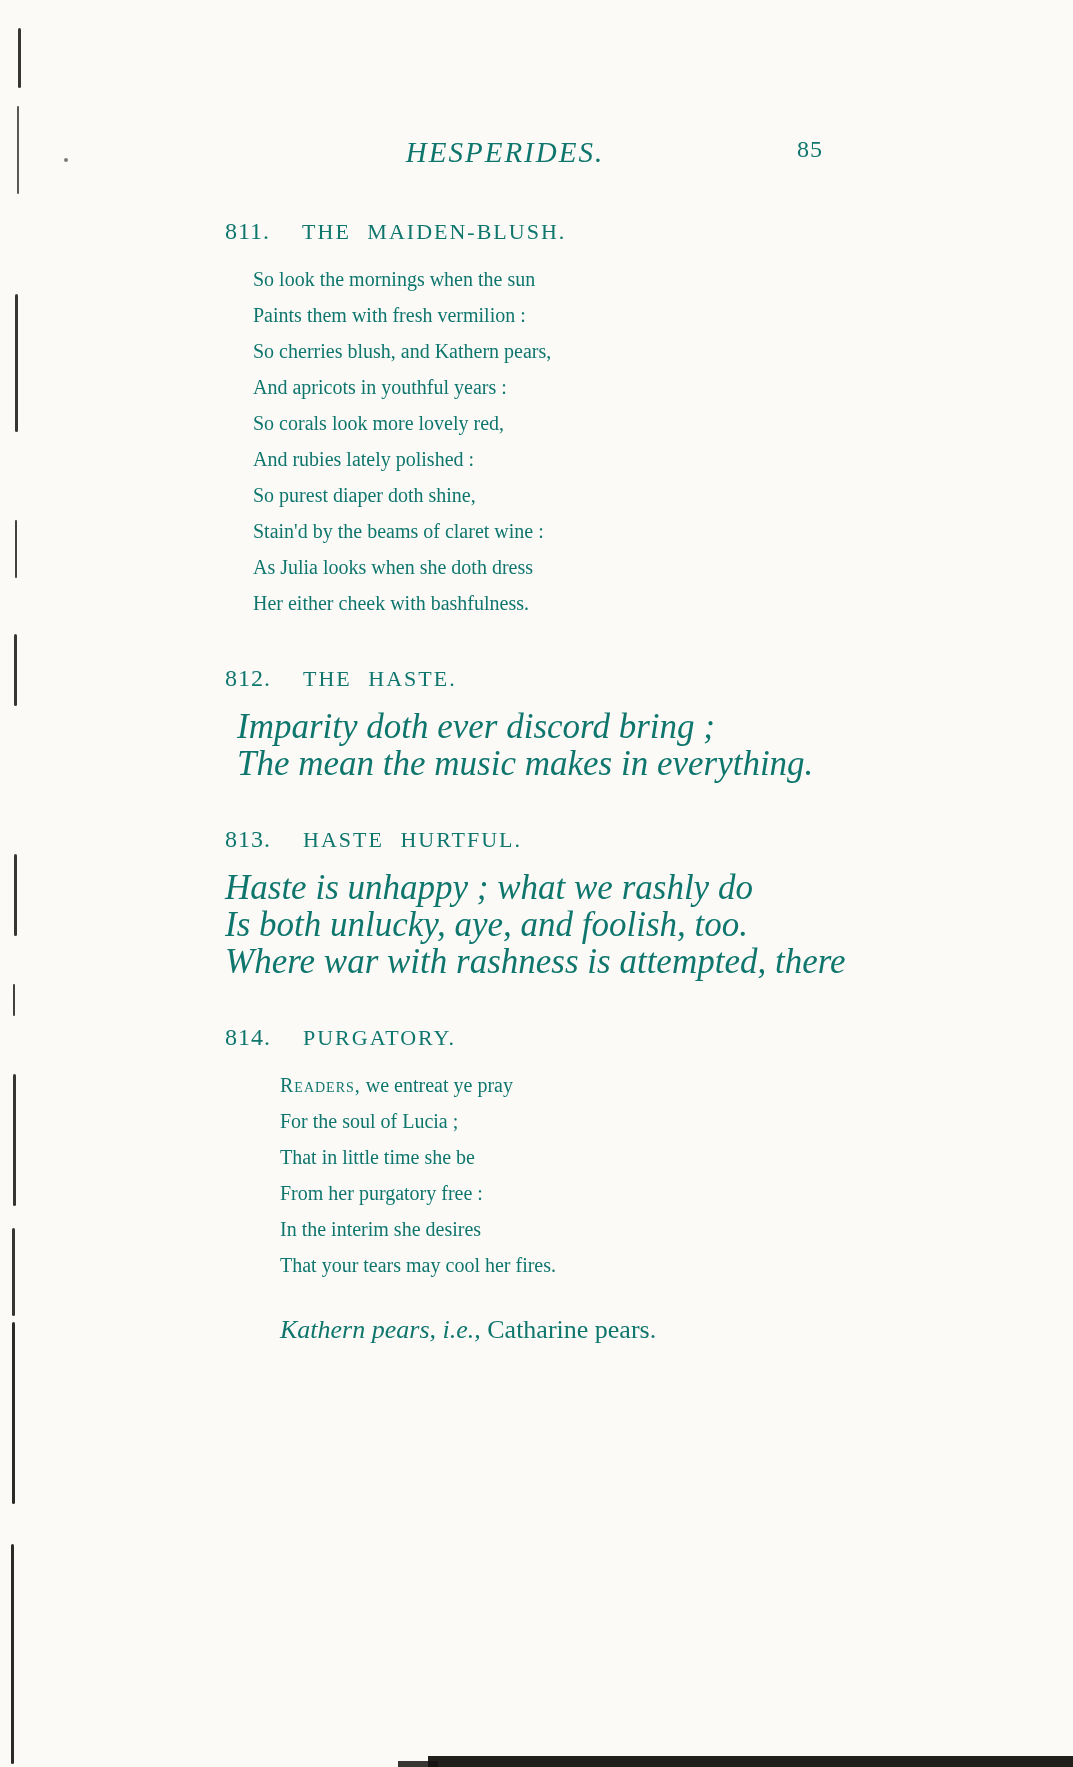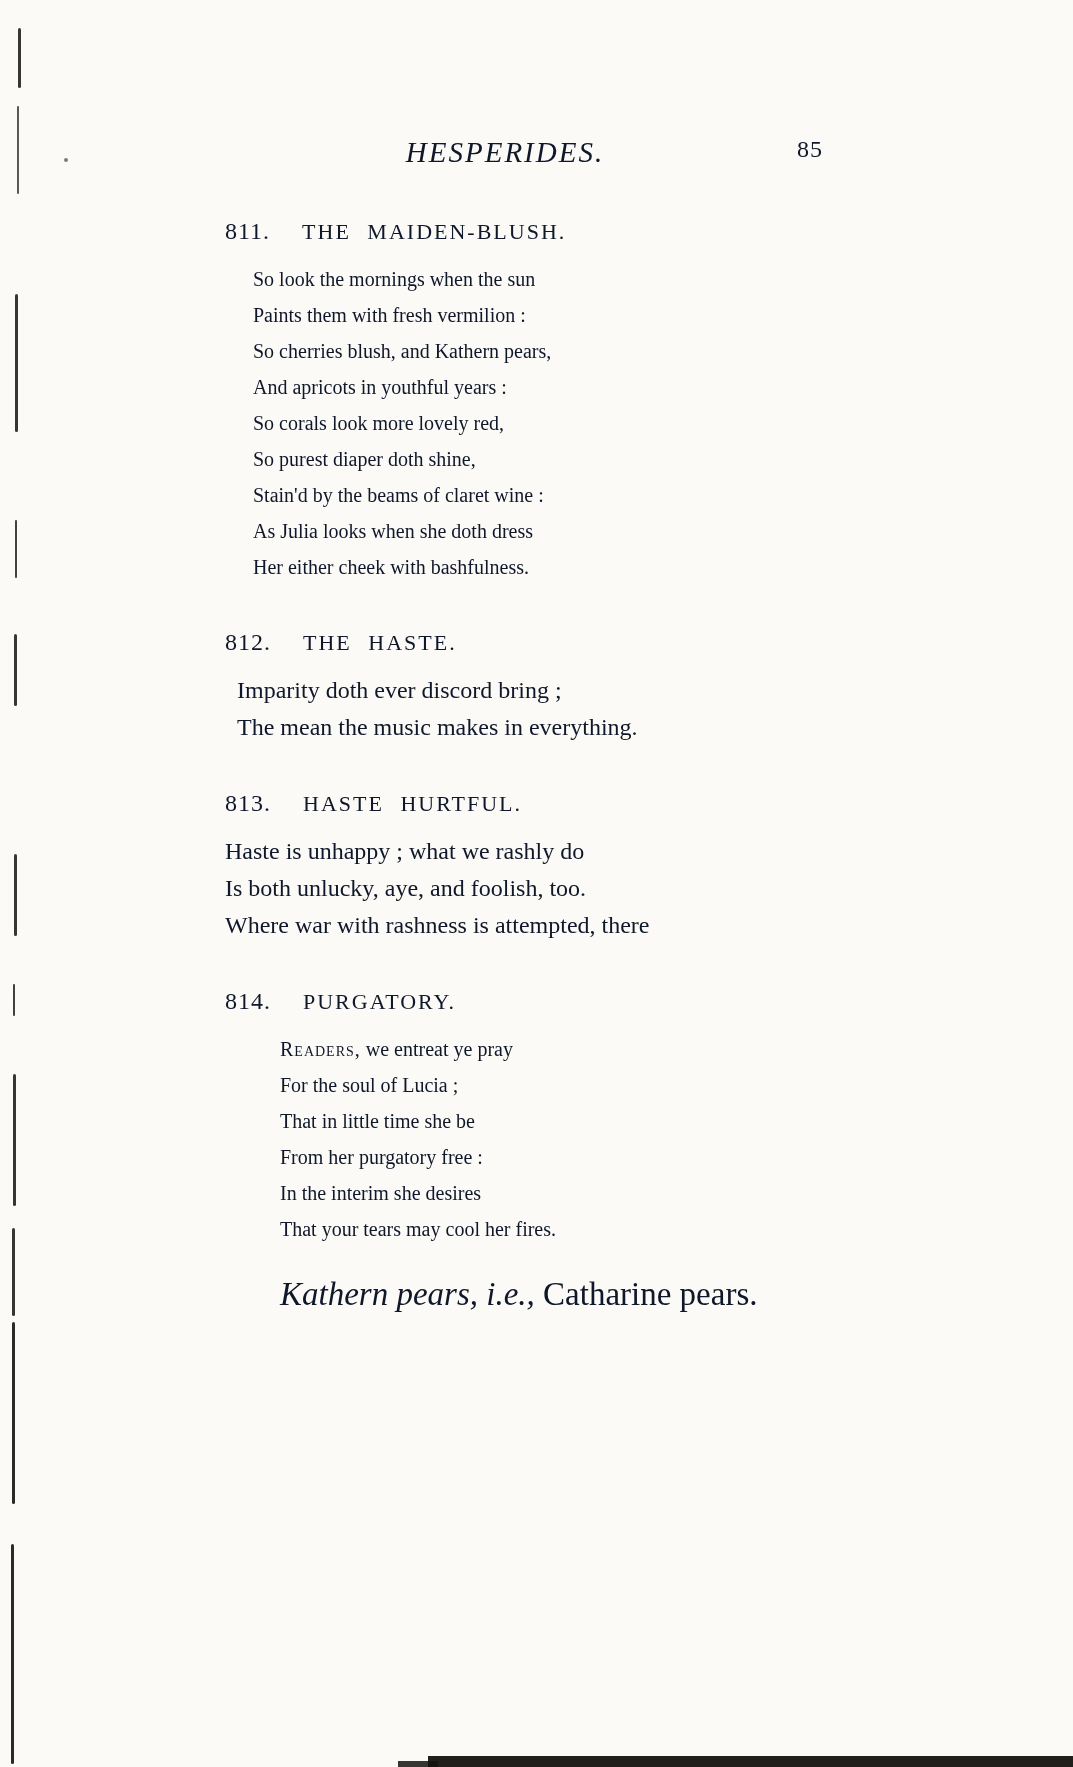--- a/index.html
+++ b/index.html
@@ -7,21 +7,21 @@
     padding: 0;
     background: #ffffff;
   }
   .page {
     position: relative;
     width: 1073px;
     height: 1767px;
     background: #fbfaf6;
     overflow: hidden;
     font-family: "Liberation Serif", "DejaVu Serif", serif;
-    color: #0f172a;
+    color: #0f766e;
   }
 
   
   .artifact { position: absolute; background: #141310; }
   .vline { width: 3px; border-radius: 2px; }
   .v1  { left: 18px; top: 28px;   height: 60px;  opacity: .85; }
   .v2  { left: 17px; top: 106px;  height: 88px;  opacity: .7;  width: 2px; }
   .v3  { left: 15px; top: 294px;  height: 138px; opacity: .85; }
   .v4  { left: 15px; top: 520px;  height: 58px;  opacity: .8;  width: 2px; }
   .v5  { left: 14px; top: 634px;  height: 72px;  opacity: .85; }
@@ -65,34 +65,34 @@
     font-weight: normal;
     font-size: 22px;
     text-align: left;
     letter-spacing: 2px;
     word-spacing: 9px;
     line-height: 30px;
   }
   .poem-number { font-size: 24px; letter-spacing: 1px; }
 
   .poem-body { font-size: 20px; }
-  .poem-body.italic { font-size: 24px; }
+  .poem-body.italic { font-style: italic; font-size: 35px; }
   .poem-line { line-height: 36px; white-space: nowrap; }
   .poem-body.italic .poem-line { line-height: 37px; }
 
   .poem-0 .poem-body { margin-left: 28px; }
   .poem-1 .poem-body { margin-left: 12px; }
   .poem-2 .poem-body { margin-left: 0px; }
   .poem-3 .poem-body { margin-left: 55px; }
 
   .small-caps { font-variant: small-caps; letter-spacing: 1px; }
 
   .footnote {
     margin: 30px 0 0 55px;
-    font-size: 33px;
+    font-size: 26px;
     line-height: 34px;
   }
   .footnote .it { font-style: italic; }
 </style>
 </head>
 <body>
 
 <div class="page">
 
   <div class="artifact vline v1"></div>
@@ -119,20 +119,21 @@
 
     <div id="poems">
         <section class="poem poem-0">
           <h2 class="poem-heading"><span class="poem-number">811.&nbsp; </span><span class="poem-title">THE MAIDEN-BLUSH.</span></h2>
           <div class="poem-body roman">
             <div class="poem-line">So look the mornings when the sun</div>
             <div class="poem-line">Paints them with fresh vermilion :</div>
             <div class="poem-line">So cherries blush, and Kathern pears,</div>
             <div class="poem-line">And apricots in youthful years :</div>
             <div class="poem-line">So corals look more lovely red,</div>
+            <div class="poem-line">And rubies lately polished :</div>
             <div class="poem-line">So purest diaper doth shine,</div>
             <div class="poem-line">Stain'd by the beams of claret wine :</div>
             <div class="poem-line">As Julia looks when she doth dress</div>
             <div class="poem-line">Her either cheek with bashfulness.</div>
           </div>
         </section>
         <section class="poem poem-1">
           <h2 class="poem-heading"><span class="poem-number">812.&nbsp; </span><span class="poem-title">THE HASTE.</span></h2>
           <div class="poem-body italic">
             <div class="poem-line">Imparity doth ever discord bring ;</div>

